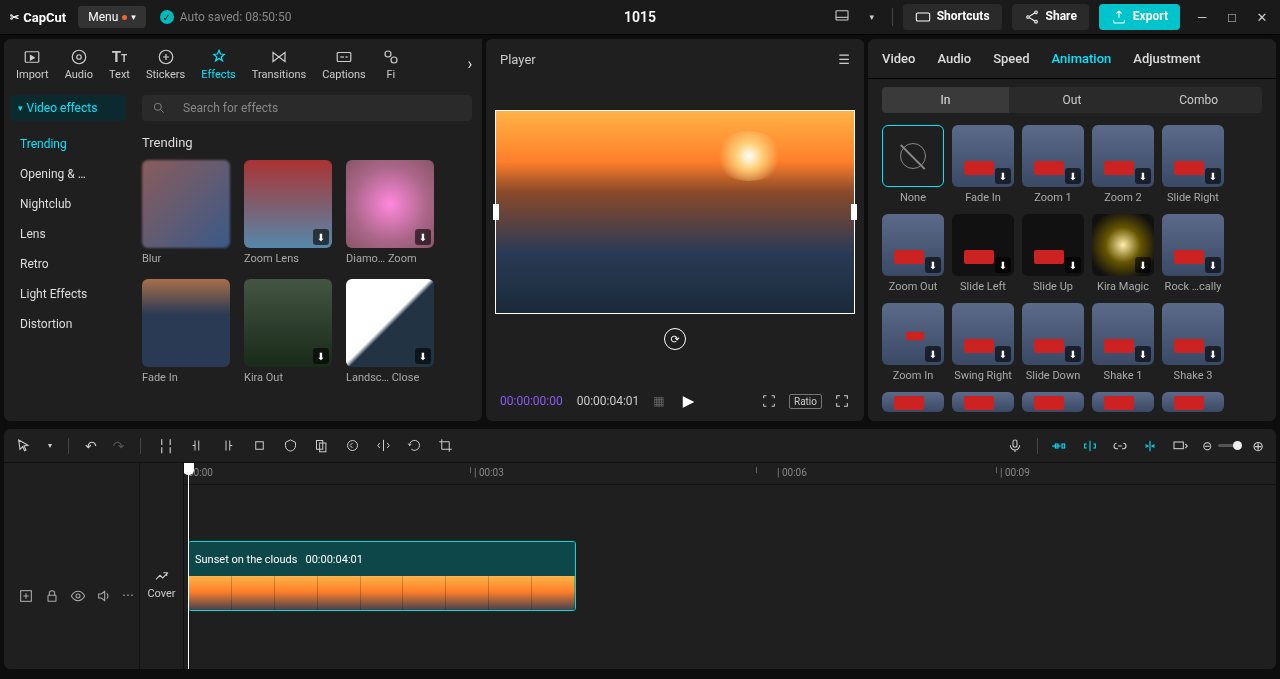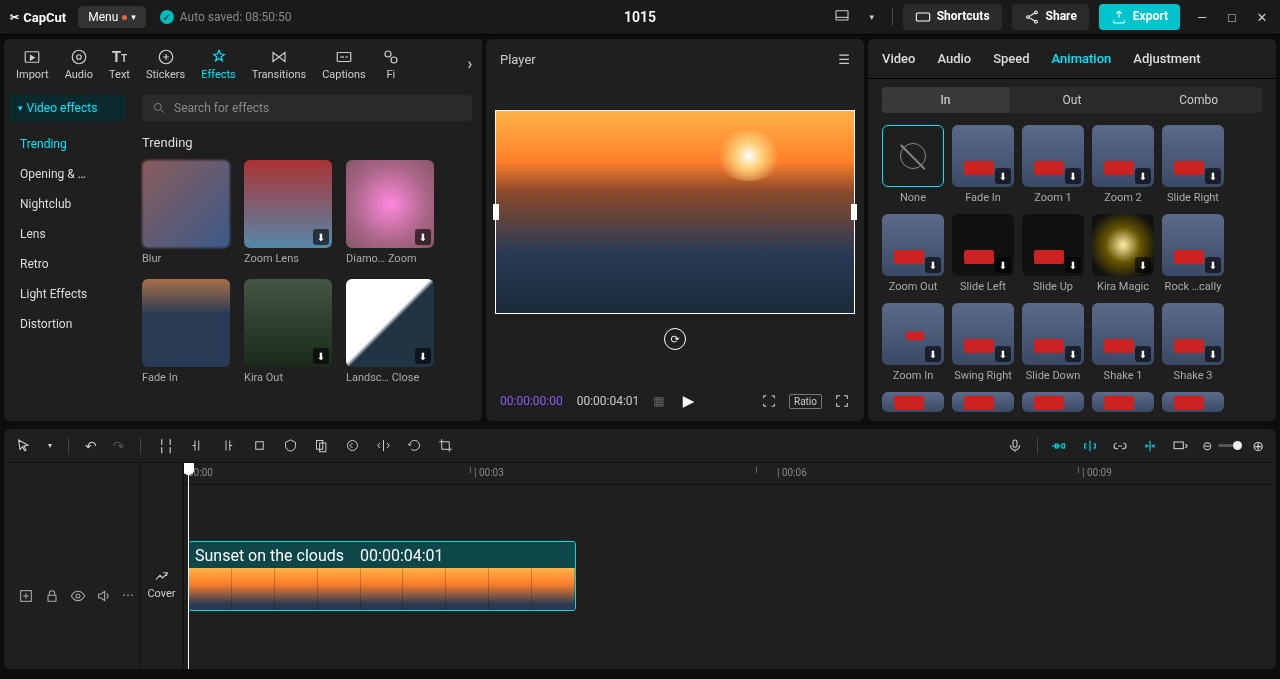--- a/index.html
+++ b/index.html
@@ -34,21 +34,21 @@
 .media-tab.active { color: #00e5ff; }
 .media-tab svg, .media-tab .icon { width: 18px; height: 18px; }
 .media-scroll-arrow { position: absolute; right: 0; top: 0; bottom: 0; width: 24px; background: linear-gradient(to right, transparent, #1f1f1f 40%); display: flex; align-items: center; justify-content: center; cursor: pointer; font-size: 16px; }
 .left-sub { display: flex; flex: 1; min-height: 0; }
 .effect-side { width: 128px; padding: 8px 6px; overflow: hidden; }
 .pill { background: #0a2a2e; color: #00e5ff; border-radius: 4px; padding: 6px 8px; font-size: 12px; margin-bottom: 8px; cursor: pointer; display: flex; align-items: center; gap: 4px; }
 .pill::before { content: "▾"; font-size: 9px; }
 .side-cat { padding: 8px 10px; color: #ddd; font-size: 12px; cursor: pointer; border-radius: 4px; white-space: nowrap; overflow: hidden; text-overflow: ellipsis; }
 .side-cat.active { color: #00e5ff; }
 .effect-content { flex: 1; padding: 8px 10px; overflow: hidden; }
-.search-box { background: #2a2a2a; border-radius: 4px; padding: 6px 10px; display: flex; align-items: center; gap: 8px; color: #888; margin-bottom: 14px; }
+.search-box { background: #2a2a2a; border-radius: 4px; padding: 6px 10px; display: flex; align-items: center; gap: 17px; color: #888; margin-bottom: 14px; }
 .search-box svg { width: 14px; height: 14px; }
 .section-head { color: #ddd; font-size: 13px; margin-bottom: 10px; }
 .thumb-grid { display: flex; flex-wrap: wrap; gap: 14px; }
 .thumb-item { width: 88px; }
 .thumb { width: 88px; height: 88px; border-radius: 6px; background: #333; position: relative; overflow: hidden; }
 .thumb-label { color: #aaa; font-size: 11px; margin-top: 4px; white-space: nowrap; overflow: hidden; text-overflow: ellipsis; }
 .dl-badge { position: absolute; right: 3px; bottom: 3px; width: 16px; height: 16px; background: rgba(0,0,0,.6); border-radius: 3px; display: flex; align-items: center; justify-content: center; font-size: 10px; color: #fff; }
 
 
 .t-blur { background: linear-gradient(135deg,#8a5c5c,#3a5a88); filter: blur(1px); }
@@ -116,21 +116,21 @@
 .tl-ruler-gutter { width: 44px; border-right: 1px solid #111; position: relative; display: flex; flex-direction: column; }
 .cover-cell { position: absolute; bottom: 50px; left: 0; right: 0; height: 70px; display: flex; flex-direction: column; align-items: center; justify-content: center; gap: 3px; color: #ccc; font-size: 11px; cursor: pointer; }
 .cover-cell svg { width: 16px; height: 16px; }
 .tl-tracks { flex: 1; position: relative; overflow: hidden; }
 .ruler { height: 22px; position: relative; border-bottom: 1px solid #111; }
 .ruler-tick { position: absolute; top: 4px; font-size: 10px; color: #888; }
 .ruler-tick::before { content:""; position:absolute; left:-4px; top:0; width:1px; height:6px; background:#666; }
 .playhead { position: absolute; left: 4px; top: 0; bottom: 0; width: 1px; background: #fff; z-index: 5; }
 .playhead::before { content:""; position:absolute; top:-2px; left:-5px; width:11px; height:14px; background:#fff; border-radius:2px 2px 5px 5px; }
 .clip { position: absolute; left: 4px; top: 78px; width: 388px; height: 70px; border: 1.5px solid #0dd; border-radius: 3px; overflow: hidden; background: #0a2a2e; }
-.clip-header { height: 26px; background: rgba(13,74,78,.9); display: flex; align-items: center; padding: 0 6px; gap: 16px; font-size: 16px; color: #fff; }
+.clip-header { height: 34px; background: rgba(13,74,78,.9); display: flex; align-items: center; padding: 0 6px; gap: 8px; font-size: 11px; color: #fff; }
 .clip-frames { height: 52px; display: flex; }
 .clip-frame { flex: 1; background: linear-gradient(to bottom,#ffb347 0%,#ff7f2a 30%,#2a3a55 70%); border-right: 1px solid rgba(0,0,0,.2); }
 
 
 .isvg { width: 16px; height: 16px; stroke: currentColor; fill: none; stroke-width: 1.6; }
 
 </style>
 </head>
 <body>
 
@@ -622,21 +622,21 @@
               <path d="M3 17l6-6 4 4 8-8M14 7h5v5"></path>
             </svg>
           <span>Cover</span>
         </div>
       </div>
       <div class="tl-tracks">
         <div class="ruler" id="ruler">
             <span class="ruler-tick" style="left: 4px;">00:00</span>
             <span class="ruler-tick" style="left: 290px;">| 00:03</span>
             <span class="ruler-tick" style="left: 576px; padding-left: 17px;">| 00:06</span>
-            <span class="ruler-tick" style="left: 898px;">| 00:09</span>
+            <span class="ruler-tick" style="left: 816px;">| 00:09</span>
           </div>
         <div class="playhead"></div>
         <div class="clip">
           <div class="clip-header">
             <span>Sunset on the clouds</span>
             <span>00:00:04:01</span>
           </div>
           <div class="clip-frames">
             <div class="clip-frame"></div>
               <div class="clip-frame"></div>

